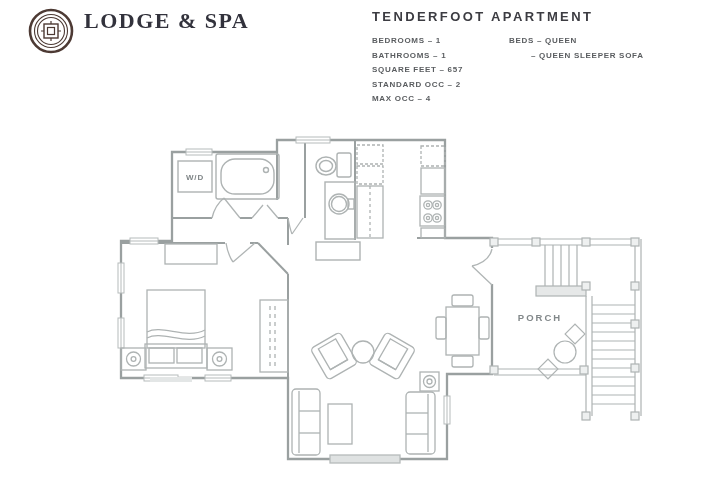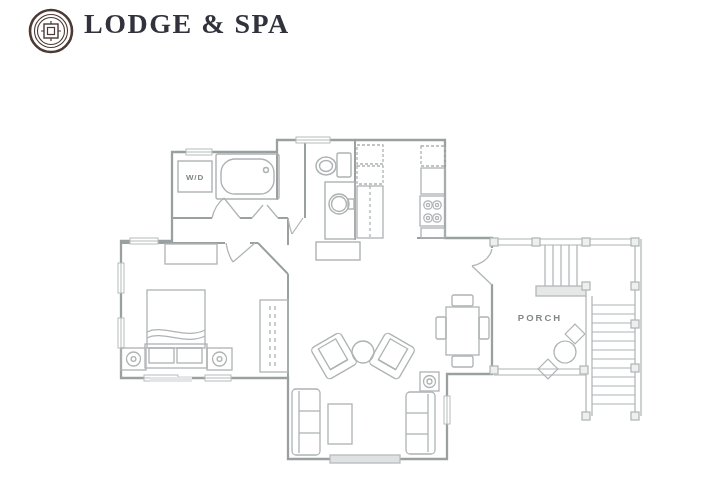--- a/index.html
+++ b/index.html
@@ -2,21 +2,21 @@
 <html><head>
 <meta charset="utf-8">
 <style>
   html,body{margin:0;padding:0;background:#f2f2f2;}
   #stage{position:relative;width:720px;height:480px;background:#ffffff;overflow:hidden;
          font-family:"Liberation Sans", sans-serif;}
   
   #brand{position:absolute;left:27px;top:7px;display:flex;align-items:flex-start;}
   #brand-emblem{width:48px;height:48px;flex:0 0 auto;}
   #brand-text{margin-left:9px;padding-top:3px;}
-  #brand-name{font-family:"Liberation Serif", serif;font-size:28px;font-weight:700;
+  #brand-name{font-family:"Liberation Serif", serif;font-size:22px;font-weight:700;
               color:#32323c;letter-spacing:1.5px;line-height:1;}
   #brand-tagline{margin-top:4px;font-size:8.5px;font-weight:700;color:#4d3b33;
                  letter-spacing:2.3px;line-height:1;}
   
   #unit{position:absolute;left:372px;top:10px;width:330px;}
   #unit-title{font-size:13px;font-weight:700;color:#3c3c42;letter-spacing:2.4px;line-height:1;}
   .spec-col{position:absolute;top:24px;}
   #spec-col-1{left:0;}
   #spec-col-2{left:137px;}
   .spec-line{font-size:8px;font-weight:700;color:#5a5d60;letter-spacing:0.7px;
@@ -40,20 +40,34 @@
         <rect x="17" y="17" width="14" height="14" stroke-width="1.4"></rect>
         <rect x="20.5" y="20.5" width="7" height="7" stroke-width="1.2"></rect>
         <path d="M17,24 H14 M34,24 H31 M24,17 V14 M24,34 V31" stroke-width="1.2"></path>
       </g>
     </svg>
     <div id="brand-text">
       <div id="brand-name">LODGE &amp; SPA</div>
     </div>
   </div>
 
+  <div id="unit">
+    <div id="unit-title">TENDERFOOT APARTMENT</div>
+    <div id="spec-col-1" class="spec-col">
+      <div class="spec-line">BEDROOMS – 1</div>
+      <div class="spec-line">BATHROOMS – 1</div>
+      <div class="spec-line">SQUARE FEET – 657</div>
+      <div class="spec-line">STANDARD OCC – 2</div>
+      <div class="spec-line">MAX OCC – 4</div>
+    </div>
+    <div id="spec-col-2" class="spec-col">
+      <div class="spec-line">BEDS – QUEEN</div>
+      <div class="spec-line spec-indent">– QUEEN SLEEPER SOFA</div>
+    </div>
+  </div>
 
   <svg id="plan" viewBox="0 0 720 480">
 
     <g stroke="#9aa0a0" fill="none" stroke-width="2.3">
       <path d="M172,152 H277 V140 H445 V238 H492 V374 H447 V459 H288 V378 H121 V241 H172 Z"></path>
     </g>
     <g stroke="#9aa0a0" fill="none" stroke-width="2">
       <path d="M305,140 V218"></path>
       <path d="M355,140 V240"></path>
       <path d="M172,218 H212 M240,218 H252 M278,218 H288"></path>

